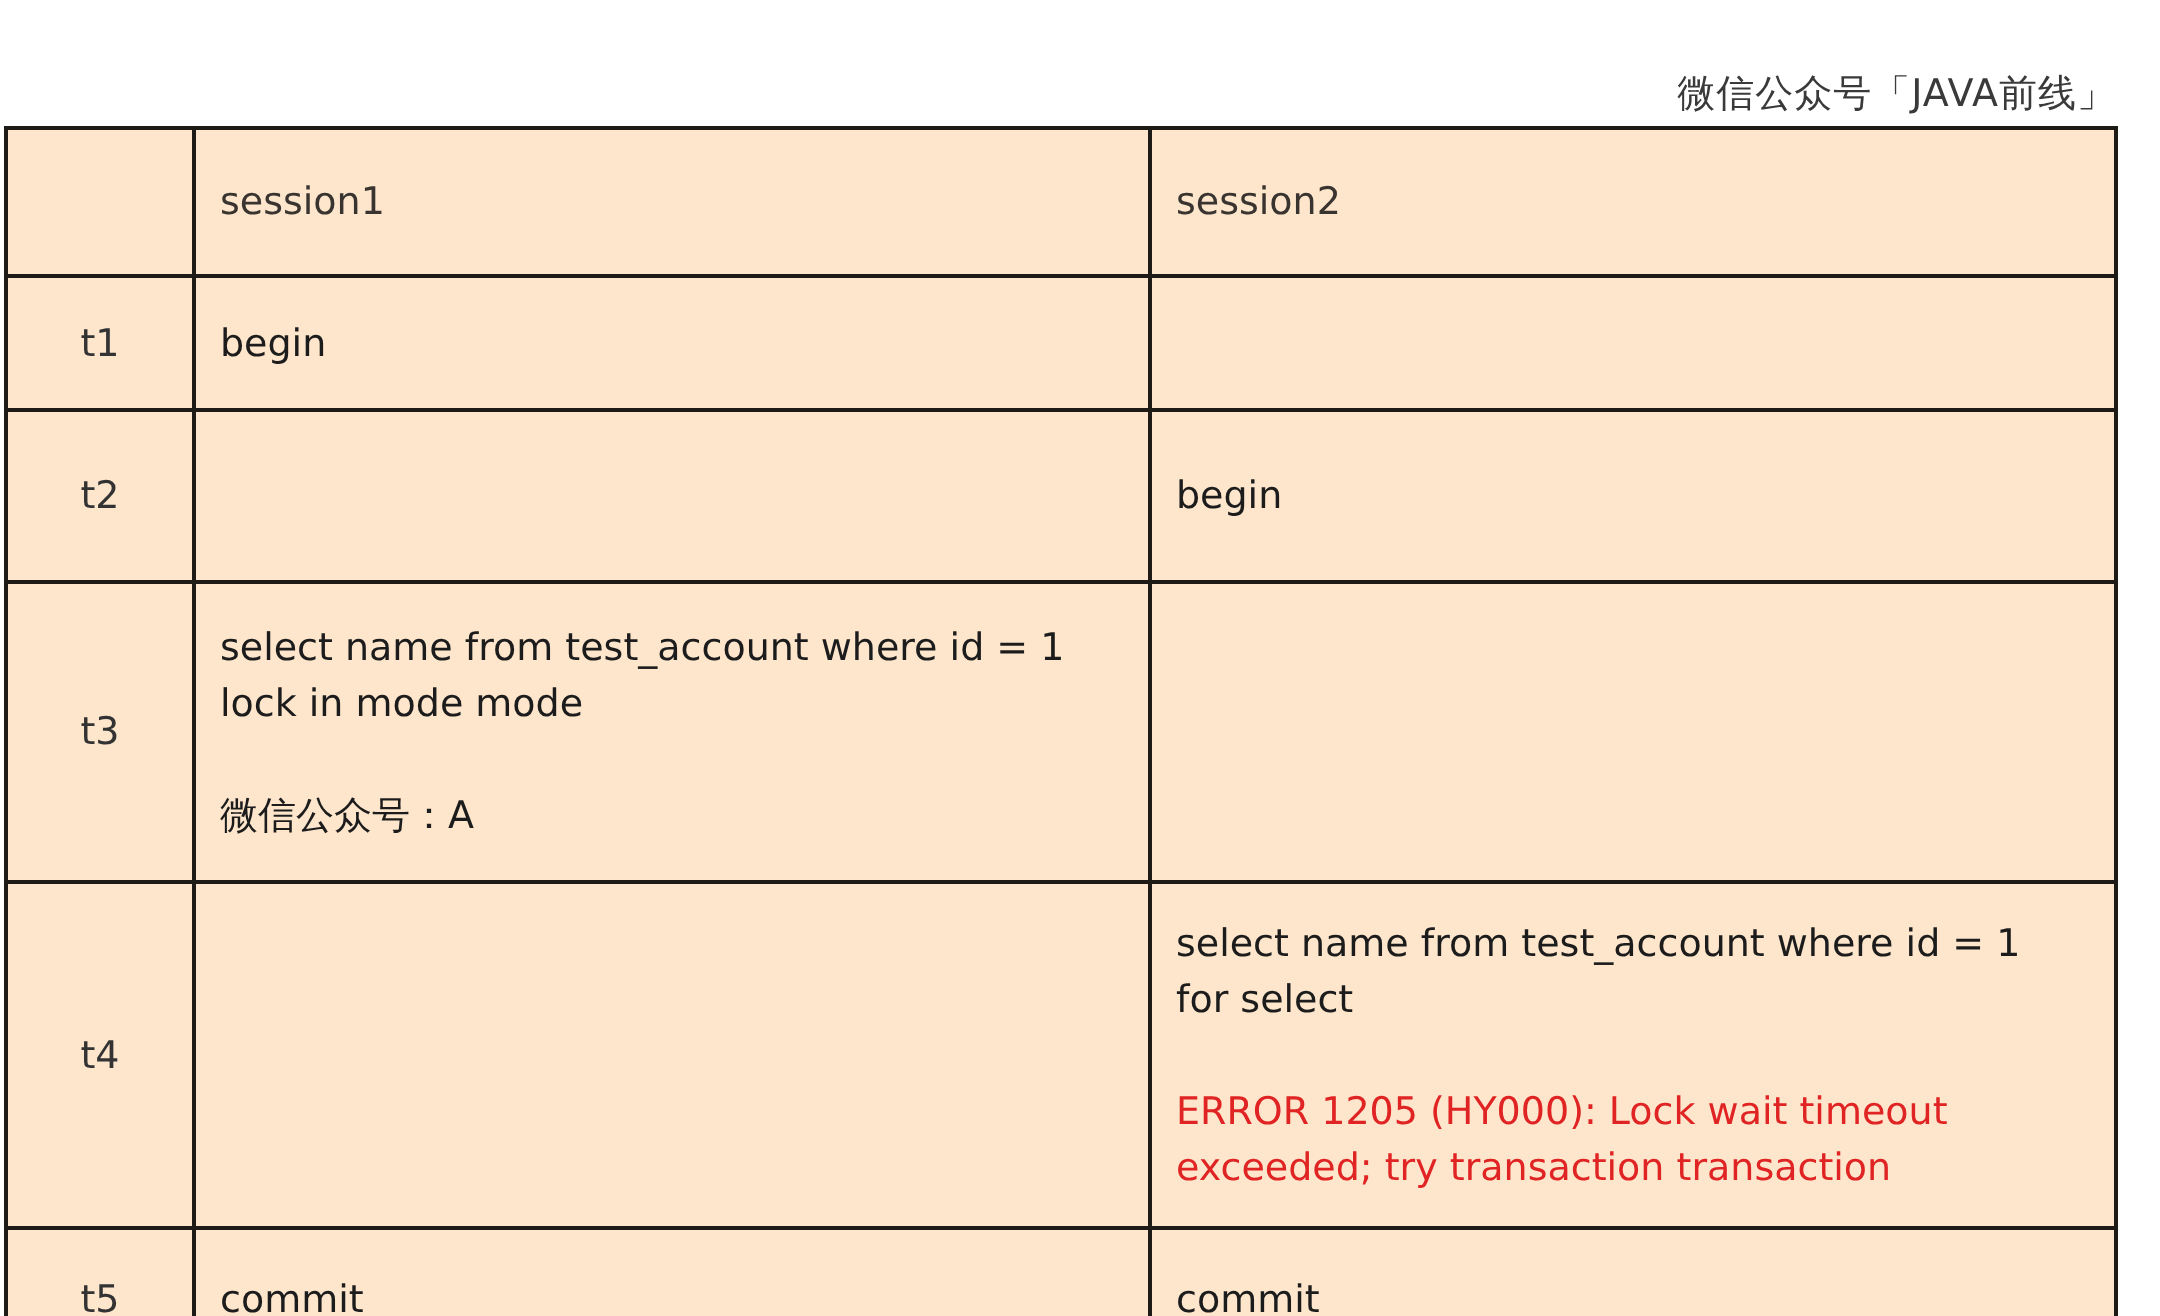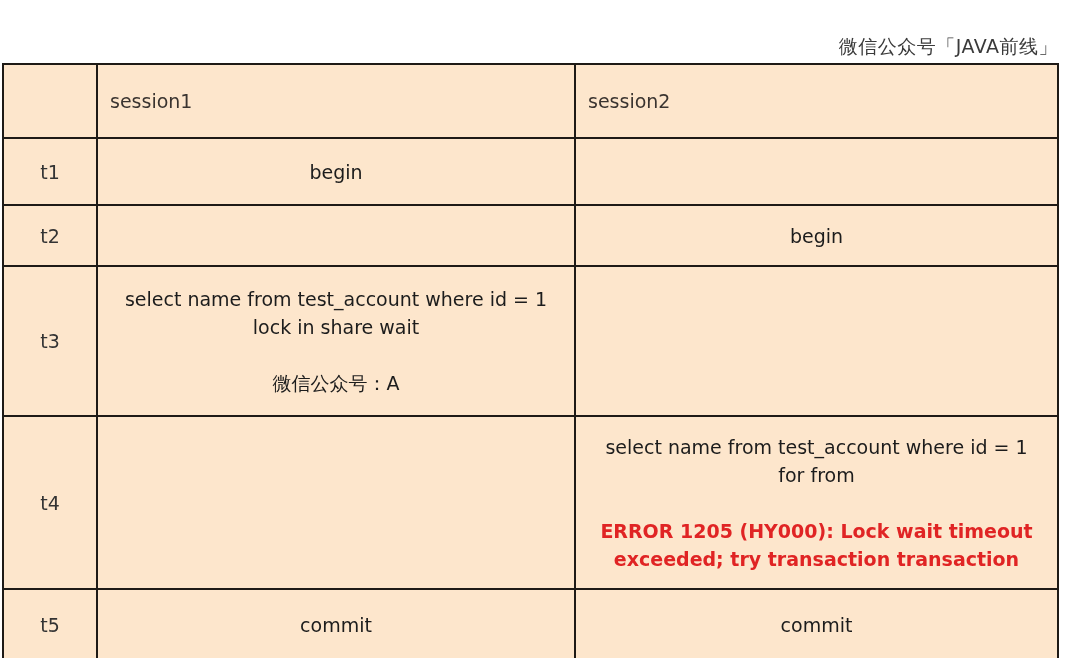--- a/index.html
+++ b/index.html
@@ -42,25 +42,25 @@
     .tbl td.time {
       text-align: center;
       color: #333;
       padding: 0;
       margin-top: 24px;
     }
     .tbl tr.head td { color: #3a3430; }
     .col-time { width: 94px; }
     .col-s1 { width: 478px; }
     .col-s2 { width: 483px; }
-    .line { display: block; white-space: nowrap; text-align: center; }
+    .line { display: block; white-space: nowrap; }
     .gap { display: block; height: 28px; }
     .err {
       color: #e02424;
-      font-weight: bold;
+      font-weight: normal;
     }
   </style>
 </head>
 <body>
 
 <div class="watermark">微信公众号「JAVA前线」</div>
 
 <table class="tbl">
   <colgroup>
     <col class="col-time">
@@ -75,45 +75,45 @@
   </tr>
 
   <tr style="height:67px">
     <td class="time">t1</td>
     <td>
       <span class="line">begin</span>
     </td>
     <td></td>
   </tr>
 
-  <tr style="height:61px">
+  <tr style="height:86px">
     <td class="time">t2</td>
     <td></td>
     <td>
       <span class="line">begin</span>
     </td>
   </tr>
 
   <tr style="height:150px">
     <td class="time">t3</td>
     <td>
       <span class="line">select name from test_account where id = 1</span>
-      <span class="line">lock in share wait</span>
+      <span class="line">lock in mode mode</span>
       <span class="gap"></span>
       <span class="line">微信公众号：A</span>
     </td>
     <td></td>
   </tr>
 
   <tr style="height:173px">
     <td class="time">t4</td>
     <td></td>
     <td>
       <span class="line">select name from test_account where id = 1</span>
-      <span class="line">for from</span>
+      <span class="line">for select</span>
       <span class="gap"></span>
       <span class="line err">ERROR 1205 (HY000): Lock wait timeout</span>
       <span class="line err">exceeded; try transaction transaction</span>
     </td>
   </tr>
 
   <tr style="height:71px">
     <td class="time">t5</td>
     <td>
       <span class="line">commit</span>

